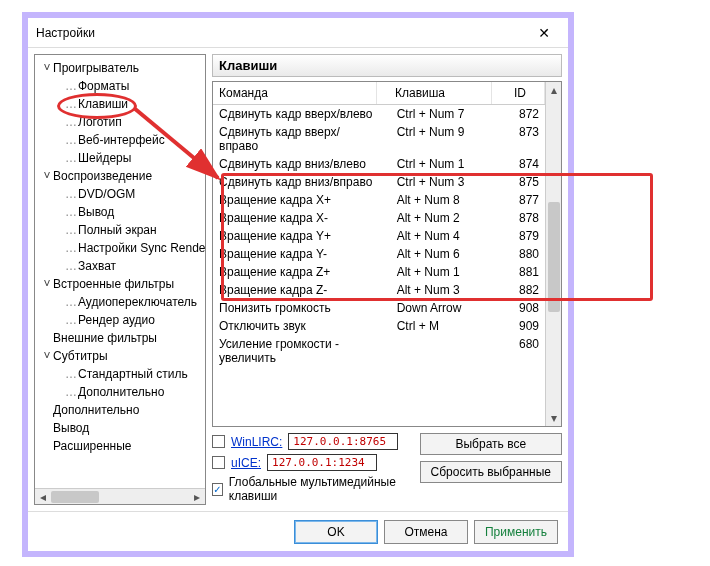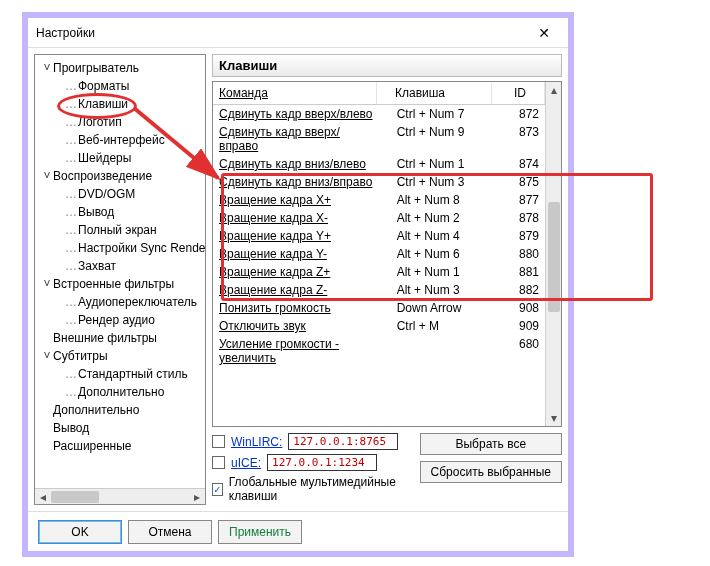--- a/index.html
+++ b/index.html
@@ -21,38 +21,38 @@
 .tree-hscroll .arr { position: absolute; top: 0; width: 16px; height: 16px; text-align: center; line-height: 16px; color: #555; }
 .tree-hscroll .arr.l { left: 0; }
 .tree-hscroll .arr.r { right: 0; }
 .right { flex: 1; display: flex; flex-direction: column; gap: 4px; overflow: hidden; }
 .section-title { font-weight: bold; font-size: 13px; background: linear-gradient(#fff,#eaeaea); border: 1px solid #bbb; padding: 3px 6px; }
 .table-wrap { flex: 1; border: 1px solid #888; position: relative; display: flex; }
 .table { flex: 1; overflow: hidden; }
 .thead, .trow { display: flex; }
 .thead { border-bottom: 1px solid #ccc; background: #fff; }
 .thead .th { padding: 4px 6px; border-right: 1px solid #e4e4e4; }
-.th.c1, .td.c1 { width: 210px; text-decoration: underline; }
+.th.c1, .td.c1 { width: 210px; }
 .th.c2, .td.c2 { width: 130px; margin-left: 12px; }
 .th.c3, .td.c3 { width: 62px; text-align: right; padding-right: 18px; }
 .trow .td { padding: 2px 6px; }
 .vscroll { width: 16px; background: #eee; border-left: 1px solid #ccc; position: relative; }
 .vscroll .thumb { position: absolute; left: 2px; top: 120px; width: 12px; height: 110px; background: #c8c8c8; border-radius: 2px; }
 .vscroll .arr { position: absolute; left: 0; width: 16px; height: 16px; text-align: center; line-height: 16px; color: #555; }
 .vscroll .arr.t { top: 0; }
 .vscroll .arr.b { bottom: 0; }
 .bottom-opts { display: flex; gap: 16px; padding: 2px 0; align-items: flex-start; justify-content: flex-end; }
 .opts-left { flex: 1; display: flex; flex-direction: column; gap: 4px; }
 .opt-row { display: flex; align-items: center; gap: 6px; }
 .chk { width: 13px; height: 13px; border: 1px solid #666; display: inline-flex; align-items: center; justify-content: center; font-size: 10px; color: #0066cc; }
 .link { color: #0033cc; text-decoration: underline; cursor: pointer; }
 .addr { border: 1px solid #333; padding: 1px 4px; color: #c00000; font-family: monospace; font-size: 11px; min-width: 110px; display: inline-block; }
 .opts-right { display: flex; flex-direction: column; gap: 6px; }
 .btn { border: 1px solid #888; background: #f3f3f3; padding: 3px 10px; cursor: pointer; min-width: 120px; text-align: center; }
-.footer { height: 40px; border-top: 1px solid #ddd; display: flex; align-items: center; justify-content: flex-start; gap: 6px; padding: 4px 10px; }
+.footer { height: 40px; border-top: 1px solid #ddd; display: flex; align-items: center; justify-content: flex-end; gap: 6px; padding: 4px 10px; }
 .footer .btn { min-width: 84px; padding: 4px 10px; }
 .footer .btn.primary { border: 1px solid #3b8ed8; outline: 1px solid #7bb7eb; outline-offset: -2px; }
 .footer .btn.disabled { color: #15803d; }
 .hl-oval { position: absolute; border: 3px solid #e03030; border-radius: 50%/50%; pointer-events: none; }
 .hl-rect { position: absolute; border: 3px solid #e03030; border-radius: 3px; pointer-events: none; }
 .arrow-svg { position: absolute; pointer-events: none; }
 </style>
 </head>
 <body>
 

